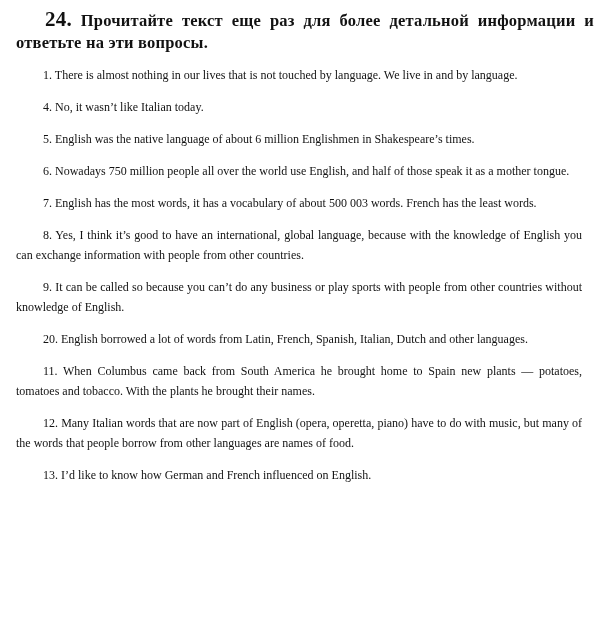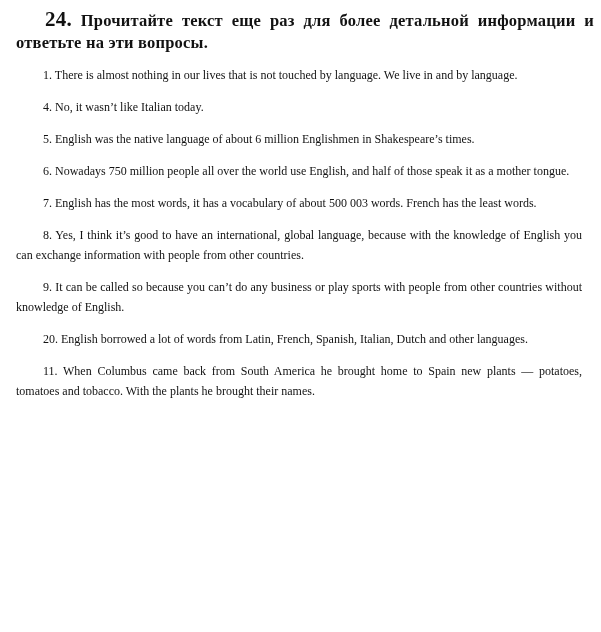--- a/index.html
+++ b/index.html
@@ -60,15 +60,17 @@
   <p class="answer"><span>7.</span> <span>English has the most words, it has a vocabulary of about 500 003 words. French has the least words.</span></p>
 
   <p class="answer"><span>8.</span> <span>Yes, I think it’s good to have an international, global language, because with the knowledge of English you can exchange information with people from other countries.</span></p>
 
   <p class="answer"><span>9.</span> <span>It can be called so because you can’t do any business or play sports with people from other countries without knowledge of English.</span></p>
 
   <p class="answer"><span>20.</span> <span>English borrowed a lot of words from Latin, French, Spanish, Italian, Dutch and other languages.</span></p>
 
   <p class="answer"><span>11.</span> <span>When Columbus came back from South America he brought home to Spain new plants — potatoes, tomatoes and tobacco. With the plants he brought their names.</span></p>
 
+  <p class="answer"><span>12.</span> <span>Many Italian words that are now part of English (opera, operetta, piano) have to do with music, but many of the words that people borrow from other languages are names of food.</span></p>
 
+  <p class="answer"><span>13.</span> <span>I’d like to know how German and French influenced on English.</span></p>
 
 </div>
 
 </body></html>

